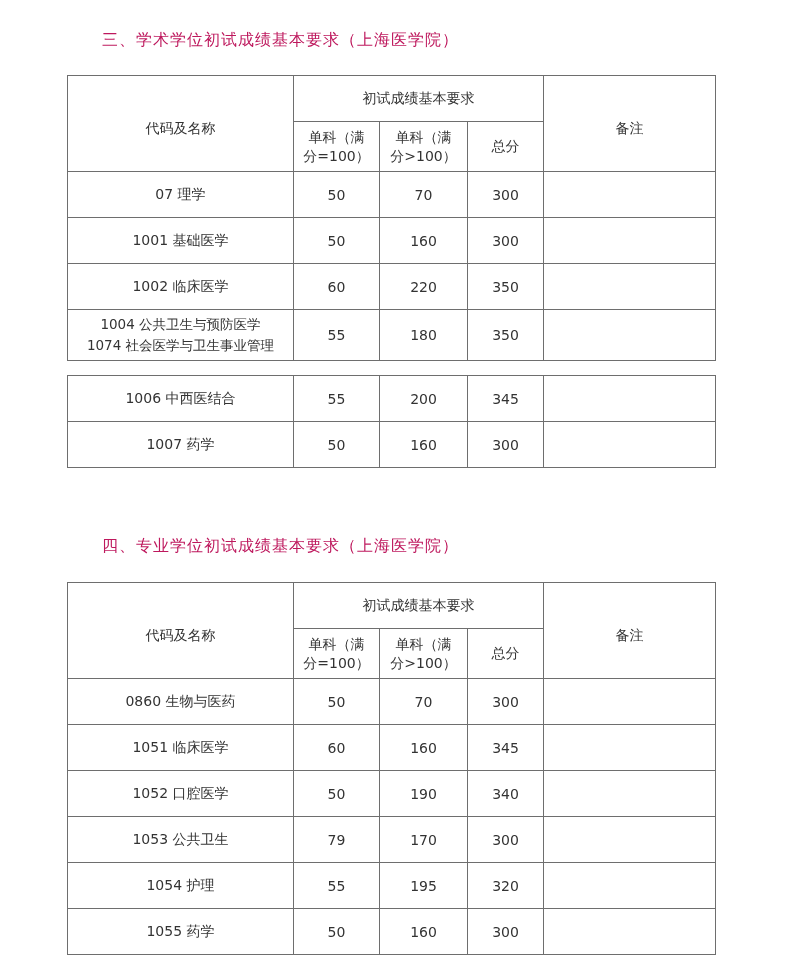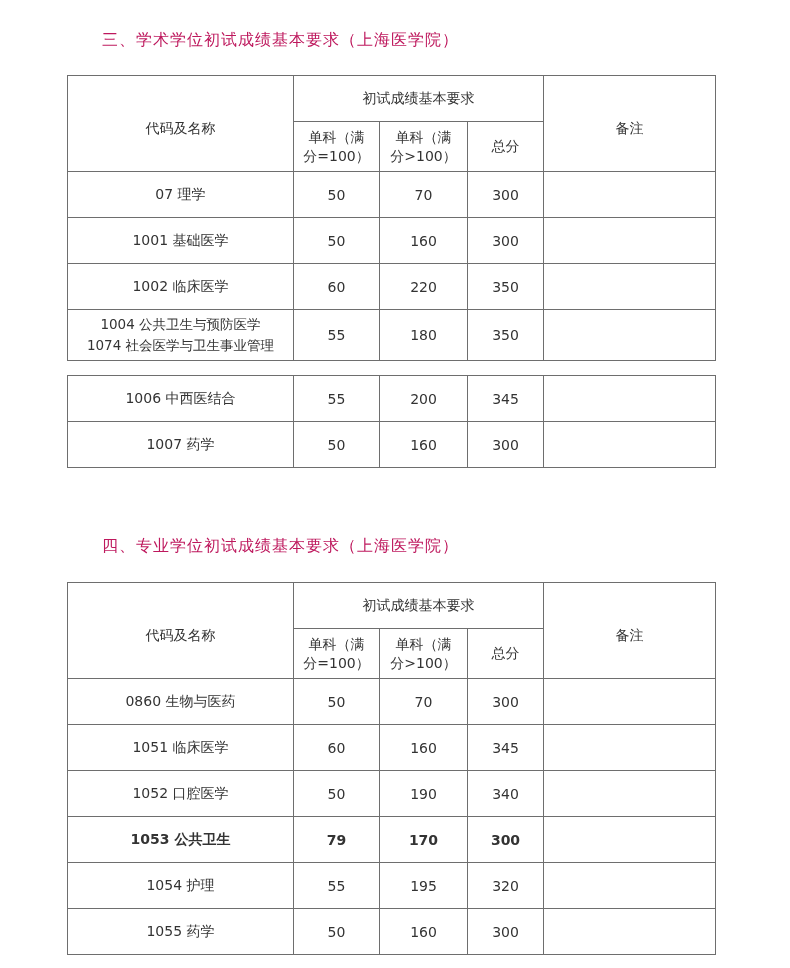--- a/index.html
+++ b/index.html
@@ -145,21 +145,21 @@
     <td>345</td>
     <td></td>
   </tr>
   <tr style="height:46px;">
     <td class="name">1052 口腔医学</td>
     <td>50</td>
     <td>190</td>
     <td>340</td>
     <td></td>
   </tr>
-  <tr style="height:46px;font-weight:bold;">
+  <tr style="height:46px;">
     <td class="name">1053 公共卫生</td>
     <td>79</td>
     <td>170</td>
     <td>300</td>
     <td></td>
   </tr>
   <tr style="height:46px;">
     <td class="name">1054 护理</td>
     <td>55</td>
     <td>195</td>

